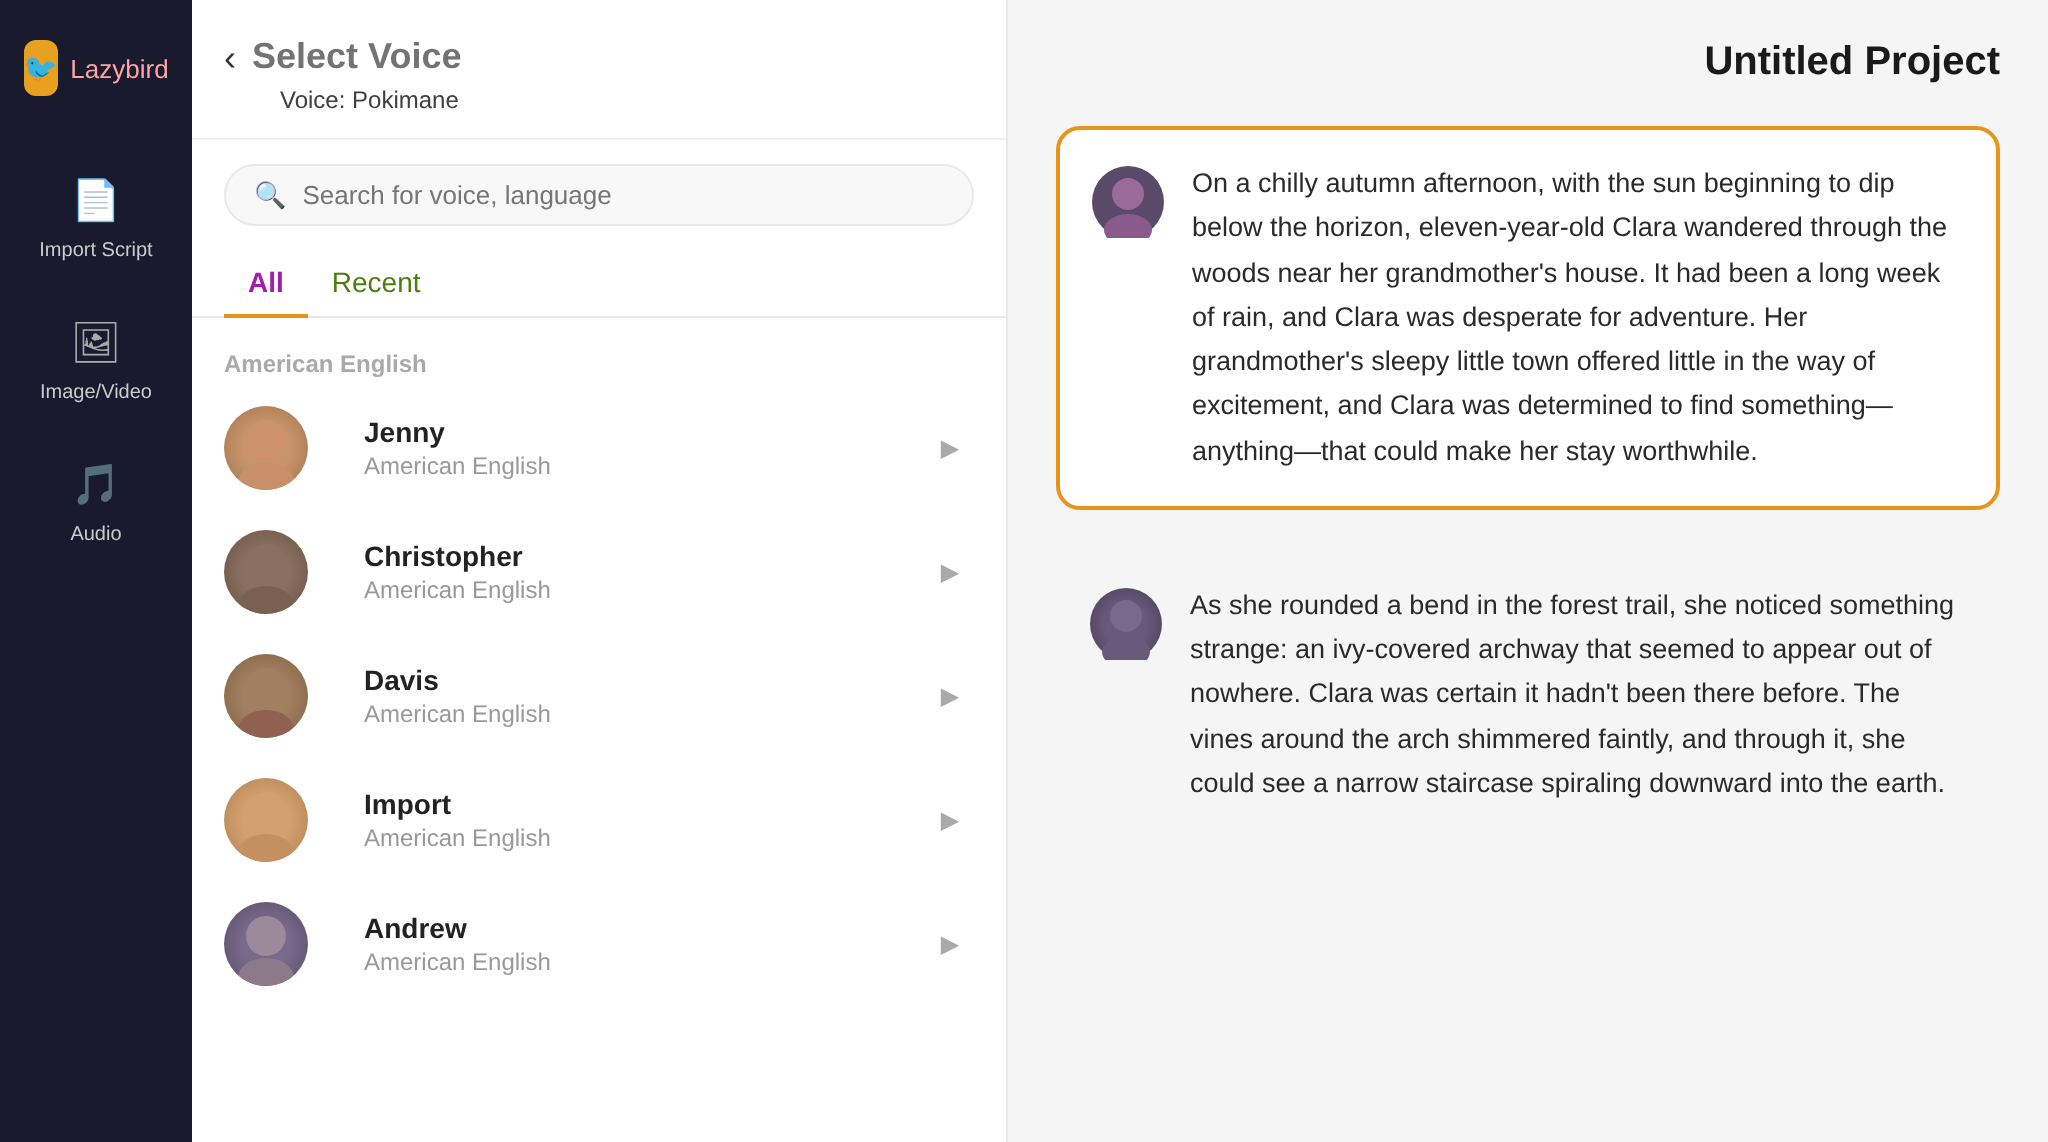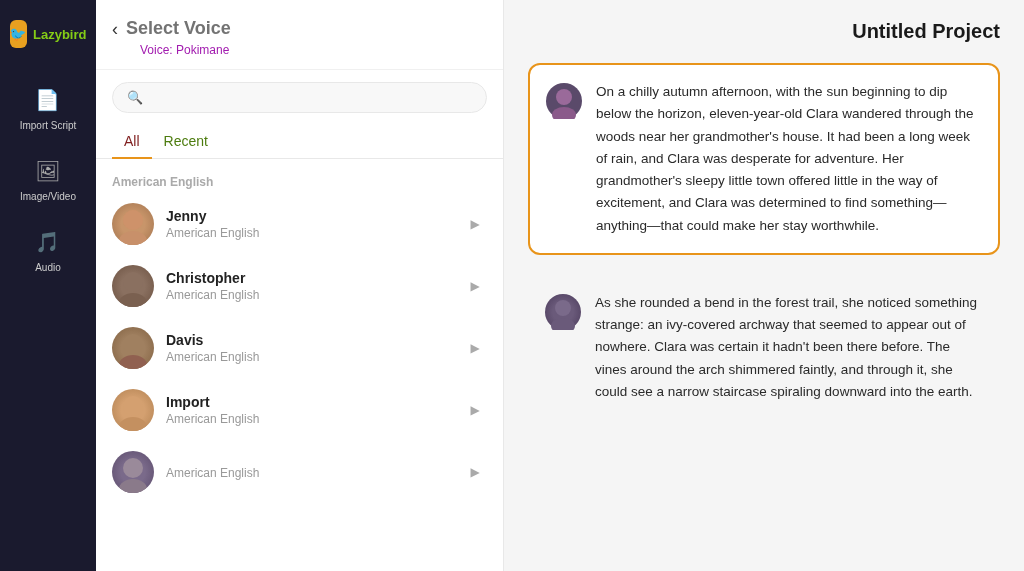--- a/index.html
+++ b/index.html
@@ -27,23 +27,23 @@
     }
     .logo-icon {
       width: 28px;
       height: 28px;
       background: #e8a020;
       border-radius: 6px;
       display: flex; align-items: center; justify-content: center;
       font-size: 14px;
     }
     .logo-text {
-      color: #84cc16;
+      color: #fca5a5;
       font-size: 13px;
-      font-weight: 700;
+      font-weight: 400;
     }
     .sidebar-item {
       display: flex;
       flex-direction: column;
       align-items: center;
       gap: 4px;
       padding: 12px 8px;
       cursor: pointer;
       border-radius: 8px;
       width: 80px;
@@ -85,21 +85,21 @@
       font-size: 18px; color: #333; cursor: pointer;
       line-height: 1;
     }
     .panel-title {
       font-size: 18px;
       font-weight: 700;
       color: #737373;
     }
     .panel-subtitle {
       font-size: 12px;
-      color: #a21caf;
+      color: #404040;
       margin-left: 28px;
     }
 
     .search-bar {
       margin: 12px 16px;
       display: flex;
       align-items: center;
       gap: 8px;
       background: #f8f8f8;
       border: 1px solid #e8e8e8;
@@ -121,23 +121,23 @@
     .tab {
       padding: 8px 12px;
       font-size: 14px;
       font-weight: 500;
       color: #4d7c0f;
       cursor: pointer;
       border-bottom: 2px solid transparent;
       margin-bottom: -1px;
     }
     .tab.active {
-      color: #7f1d1d;
+      color: #a21caf;
       border-bottom-color: #e8941a;
-      font-weight: 400;
+      font-weight: 700;
     }
 
     .voice-list {
       flex: 1;
       overflow-y: auto;
       padding: 8px 0;
     }
     .voice-list::-webkit-scrollbar { width: 4px; }
     .voice-list::-webkit-scrollbar-thumb { background: #ddd; border-radius: 4px; }
 
@@ -159,21 +159,21 @@
     .voice-avatar {
       width: 42px;
       height: 42px;
       border-radius: 50%;
       overflow: hidden;
       flex-shrink: 0;
       background: #ddd;
       display: flex; align-items: center; justify-content: center;
       font-size: 18px;
     }
-    .voice-info { flex: 1; }
+    .voice-info { flex: 1; margin-left: 16px; }
     .voice-name { font-size: 14px; font-weight: 600; color: #222; }
     .voice-lang { font-size: 12px; color: #999; margin-top: 2px; }
     .play-btn {
       background: none; border: none;
       font-size: 12px; color: #aaa; cursor: pointer;
       width: 24px; height: 24px;
       display: flex; align-items: center; justify-content: center;
     }
 
     
@@ -264,20 +264,21 @@
   <div class="panel-header">
     <div class="panel-header-row">
       <button class="back-btn">‹</button>
       <span class="panel-title">Select Voice</span>
     </div>
     <div class="panel-subtitle">Voice: Pokimane</div>
   </div>
 
   <div class="search-bar">
     <span class="search-icon">🔍</span>
+    <input class="search-input" type="text" placeholder="Search for voice, language" style="">
   </div>
 
   <div class="tabs">
     <div class="tab active">All</div>
     <div class="tab">Recent</div>
   </div>
 
   <div class="voice-list">
     <div class="group-label">American English</div>
 
@@ -339,20 +340,21 @@
     </div>
 
     <div class="voice-item">
       <div class="voice-avatar face-andrew">
         <svg width="42" height="42" viewBox="0 0 42 42">
           <circle cx="21" cy="17" r="10" fill="#9a8a9a"></circle>
           <ellipse cx="21" cy="38" rx="14" ry="10" fill="#8a7a8a"></ellipse>
         </svg>
       </div>
       <div class="voice-info">
+        <div class="voice-name">Andrew</div>
         <div class="voice-lang">American English</div>
       </div>
       <button class="play-btn">▶</button>
     </div>
   </div>
 </aside>
 
 <main class="main-content">
   <h1 class="main-title">Untitled Project</h1>
 

